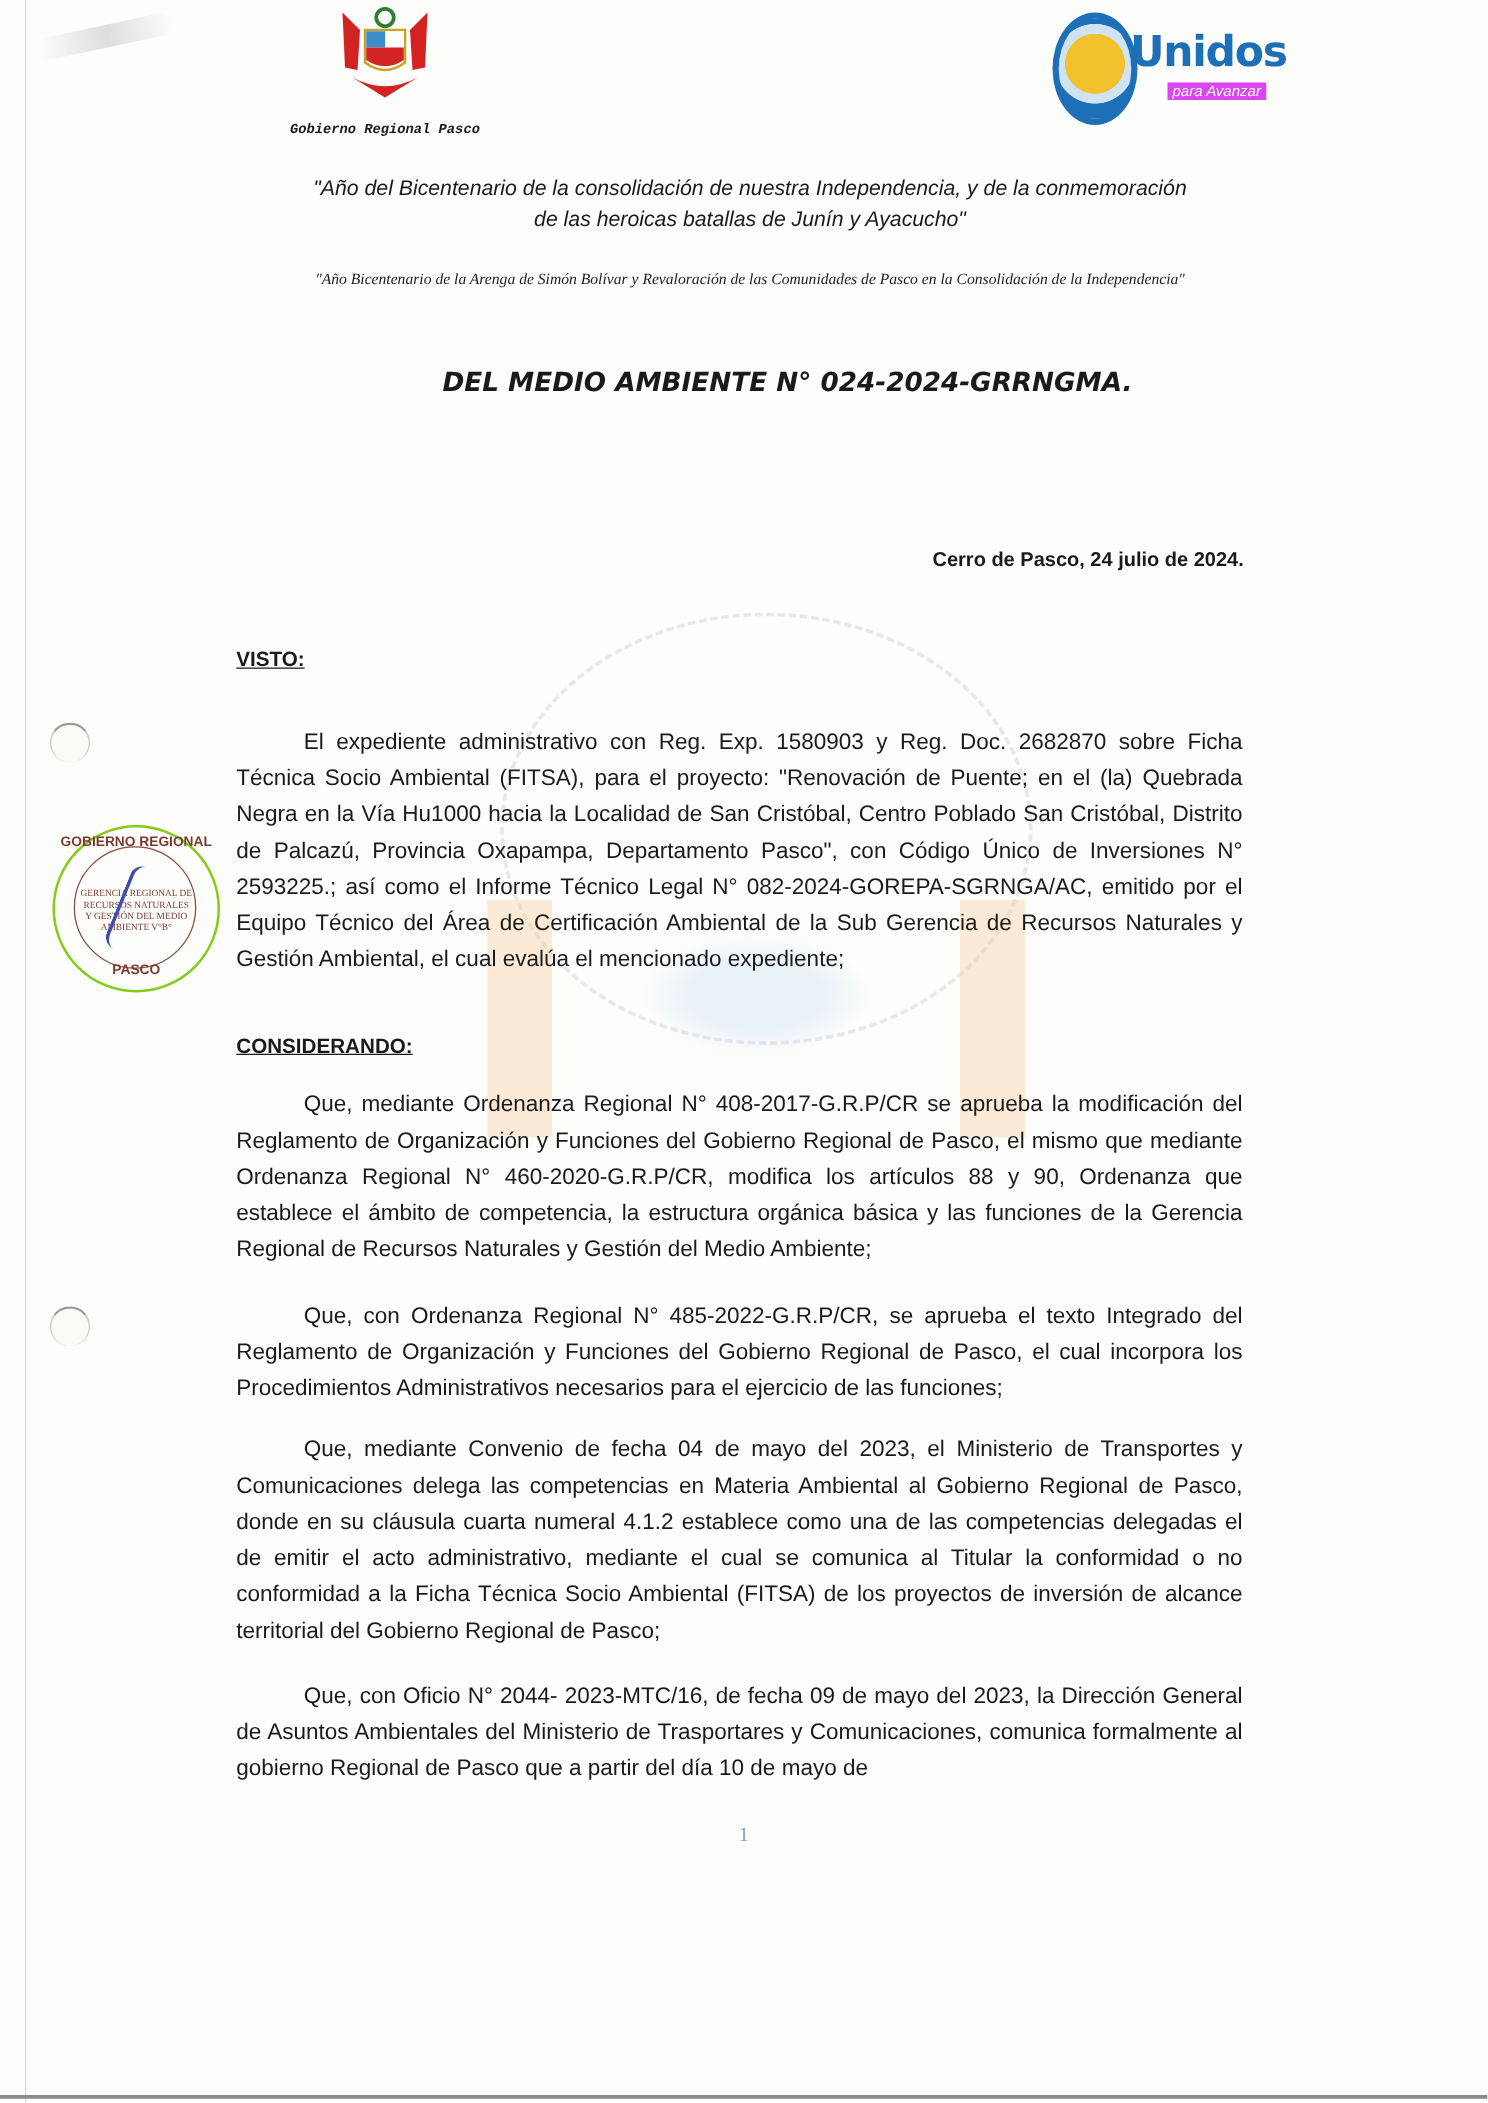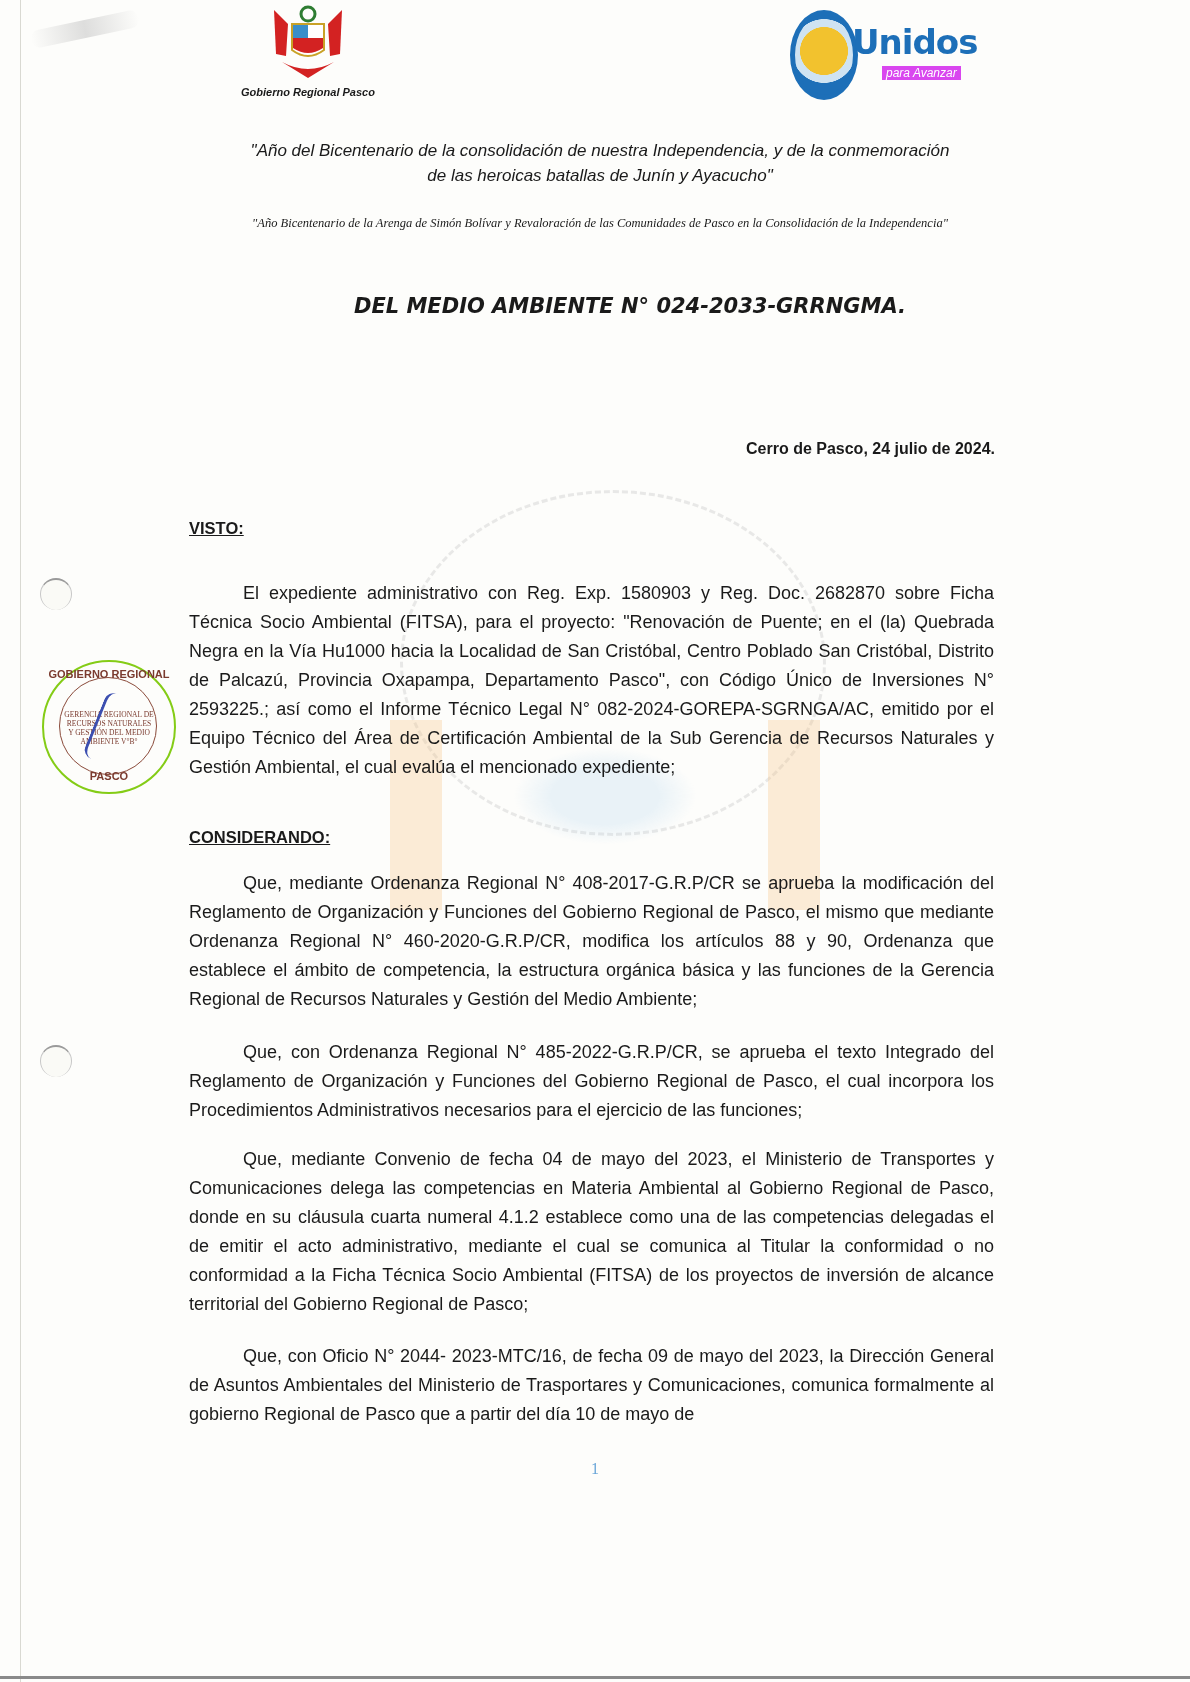--- a/index.html
+++ b/index.html
@@ -12,23 +12,23 @@
   .page-edge-left { position: absolute; left: 20px; top: 0; width: 1px; height: 1682px; background: #d9d9d2; }
   .page-edge-bottom { position: absolute; left: 0; top: 1676px; width: 1190px; height: 3px; background: #8a8a8a; }
   .scan-smudge { position: absolute; left: 30px; top: 20px; width: 110px; height: 18px; transform: rotate(-12deg);
     background: linear-gradient(90deg, rgba(200,200,200,0), rgba(190,190,190,0.5), rgba(200,200,200,0)); border-radius: 10px; }
   .punch-hole { position: absolute; width: 30px; height: 30px; border-radius: 50%;
     border-top: 2px solid #9a9a9a; border-left: 1px solid #c8c8c8; border-right: 1px solid #c8c8c8; background: #fafaf6; }
 
   
   .logo-left { position: absolute; left: 228px; top: 4px; width: 160px; text-align: center; }
   .coat { width: 80px; height: 78px; margin: 0 auto; position: relative; }
-  .logo-left-label { font-family: Liberation Sans, sans-serif; font-style: italic; font-weight: bold; font-size: 11px; margin-top: 4px; }
+  .logo-left-label { font-family: Liberation Mono, monospace; font-style: italic; font-weight: bold; font-size: 11px; margin-top: 16px; }
 
-  .logo-right { position: absolute; left: 790px; top: 10px; width: 180px; height: 85px; }
+  .logo-right { position: absolute; left: 842px; top: 10px; width: 180px; height: 85px; }
   .seal-circle { position: absolute; left: 0; top: 0; width: 58px; height: 80px; border-radius: 50%;
     border: 5px solid #1d6fb8; background: radial-gradient(circle at 50% 45%, #f2c22e 0 45%, #cfe3f2 46% 60%, #1d6fb8 61%); }
   .unidos { position: absolute; left: 62px; top: 12px; font-family: "DejaVu Sans", sans-serif; font-weight: bold; font-size: 34px; color: #1d6fb8; letter-spacing: -1px; }
   .para { position: absolute; left: 92px; top: 56px; background: #d946ef; color: #fff; font-style: italic; font-size: 12px; padding: 0 4px; }
 
   
   .motto-1 { position: absolute; left: 190px; top: 138px; width: 820px; text-align: center; font-style: italic; font-size: 17px; line-height: 25px; color: #1a1a1a; }
   .motto-2 { position: absolute; left: 190px; top: 215px; width: 820px; text-align: center; font-style: italic; font-size: 12.5px; line-height: 16px; font-family: "Liberation Serif", serif; }
   .title { position: absolute; left: 240px; top: 286px; width: 780px; text-align: center; font-family: "DejaVu Sans", sans-serif; font-weight: bold; font-style: italic; font-size: 21px; line-height: 40px; }
   .date-line { position: absolute; left: 600px; top: 440px; width: 395px; text-align: right; font-size: 16px; font-weight: bold; }
@@ -87,21 +87,21 @@
   <div class="para">para Avanzar</div>
 </div>
 
 <div class="motto-1">
   <div>"Año del Bicentenario de la consolidación de nuestra Independencia, y de la conmemoración</div>
   <div>de las heroicas batallas de Junín y Ayacucho"</div>
 </div>
 <div class="motto-2">"Año Bicentenario de la Arenga de Simón Bolívar y Revaloración de las Comunidades de Pasco en la Consolidación de la Independencia"</div>
 
 <div class="title">
-  <div>DEL MEDIO AMBIENTE N° 024-2033-GRRNGMA.</div>
+  <div>DEL MEDIO AMBIENTE N° 024-2024-GRRNGMA.</div>
 </div>
 
 <div class="date-line">Cerro de Pasco, 24 julio de 2024.</div>
 
 <div class="section-head" style="top:519px;">VISTO:</div>
 <div class="para-block" style="top:579px;"><span class="indent"></span><span>El expediente administrativo con Reg. Exp. 1580903 y Reg. Doc. 2682870 sobre Ficha Técnica Socio Ambiental (FITSA), para el proyecto: "Renovación de Puente; en el (la) Quebrada Negra en la Vía Hu1000 hacia la Localidad de San Cristóbal, Centro Poblado San Cristóbal, Distrito de Palcazú, Provincia Oxapampa, Departamento Pasco", con Código Único de Inversiones N° 2593225.; así como el Informe Técnico Legal N° 082-2024-GOREPA-SGRNGA/AC, emitido por el Equipo Técnico del Área de Certificación Ambiental de la Sub Gerencia de Recursos Naturales y Gestión Ambiental, el cual evalúa el mencionado expediente;</span></div>
 
 <div class="section-head" style="top:828px;">CONSIDERANDO:</div>
 <div class="para-block" style="top:869px;"><span class="indent"></span><span>Que, mediante Ordenanza Regional N° 408-2017-G.R.P/CR se aprueba la modificación del Reglamento de Organización y Funciones del Gobierno Regional de Pasco, el mismo que mediante Ordenanza Regional N° 460-2020-G.R.P/CR, modifica los artículos 88 y 90, Ordenanza que establece el ámbito de competencia, la estructura orgánica básica y las funciones de la Gerencia Regional de Recursos Naturales y Gestión del Medio Ambiente;</span></div>
 <div class="para-block" style="top:1038px;"><span class="indent"></span><span>Que, con Ordenanza Regional N° 485-2022-G.R.P/CR, se aprueba el texto Integrado del Reglamento de Organización y Funciones del Gobierno Regional de Pasco, el cual incorpora los Procedimientos Administrativos necesarios para el ejercicio de las funciones;</span></div>

